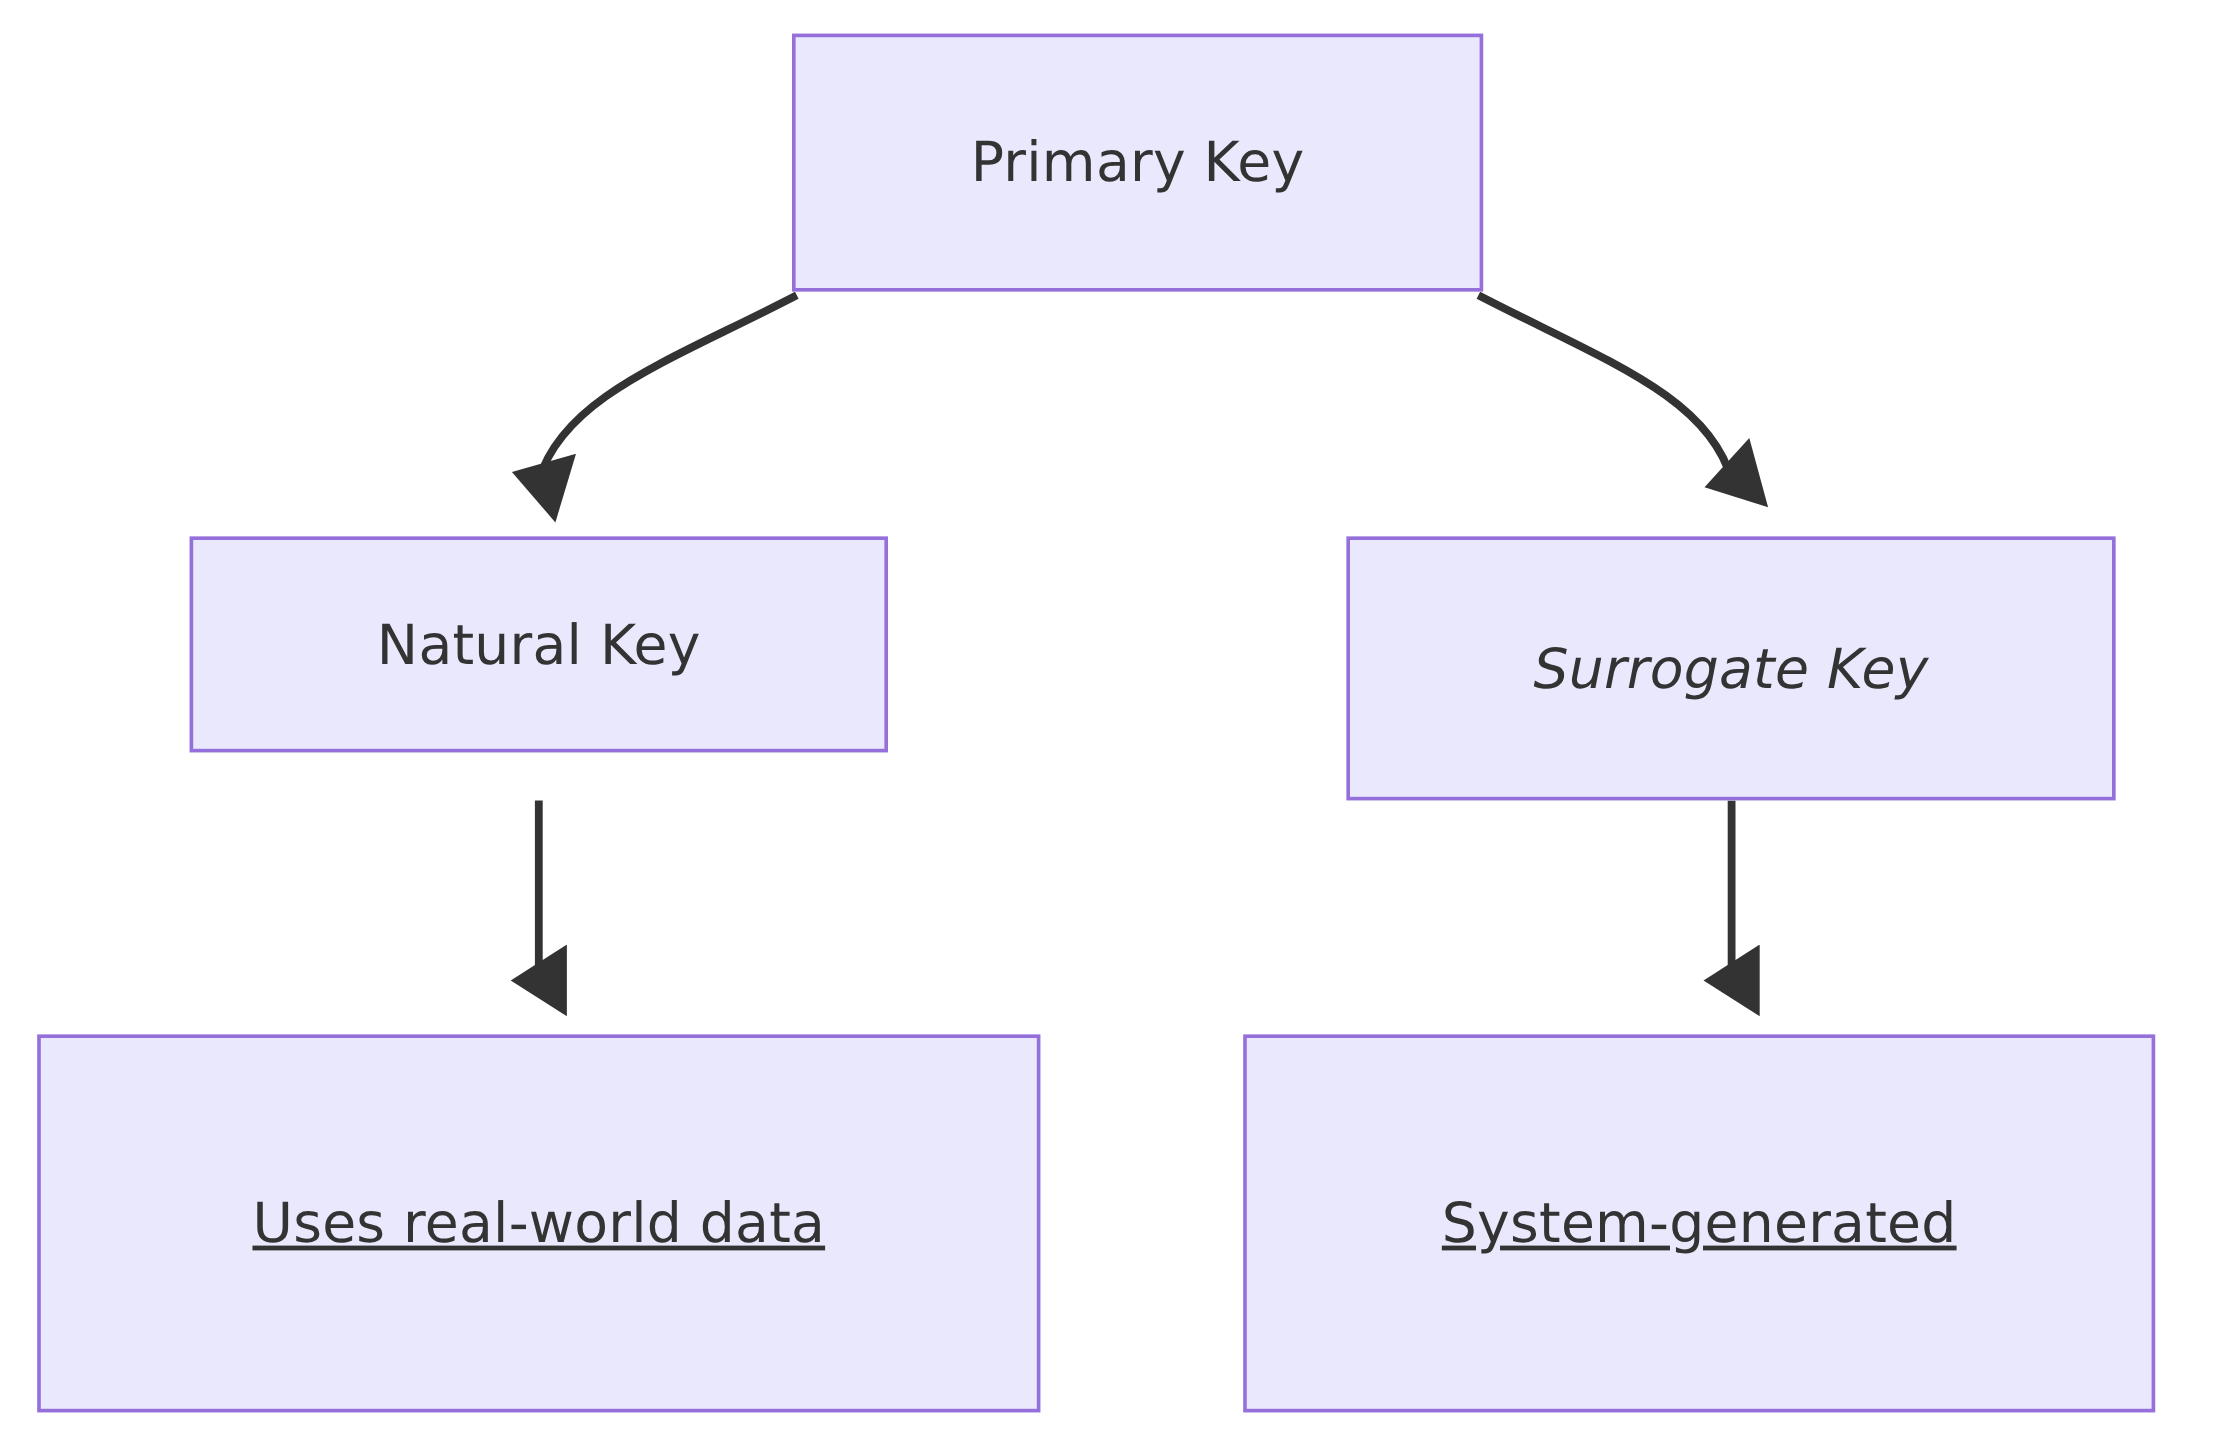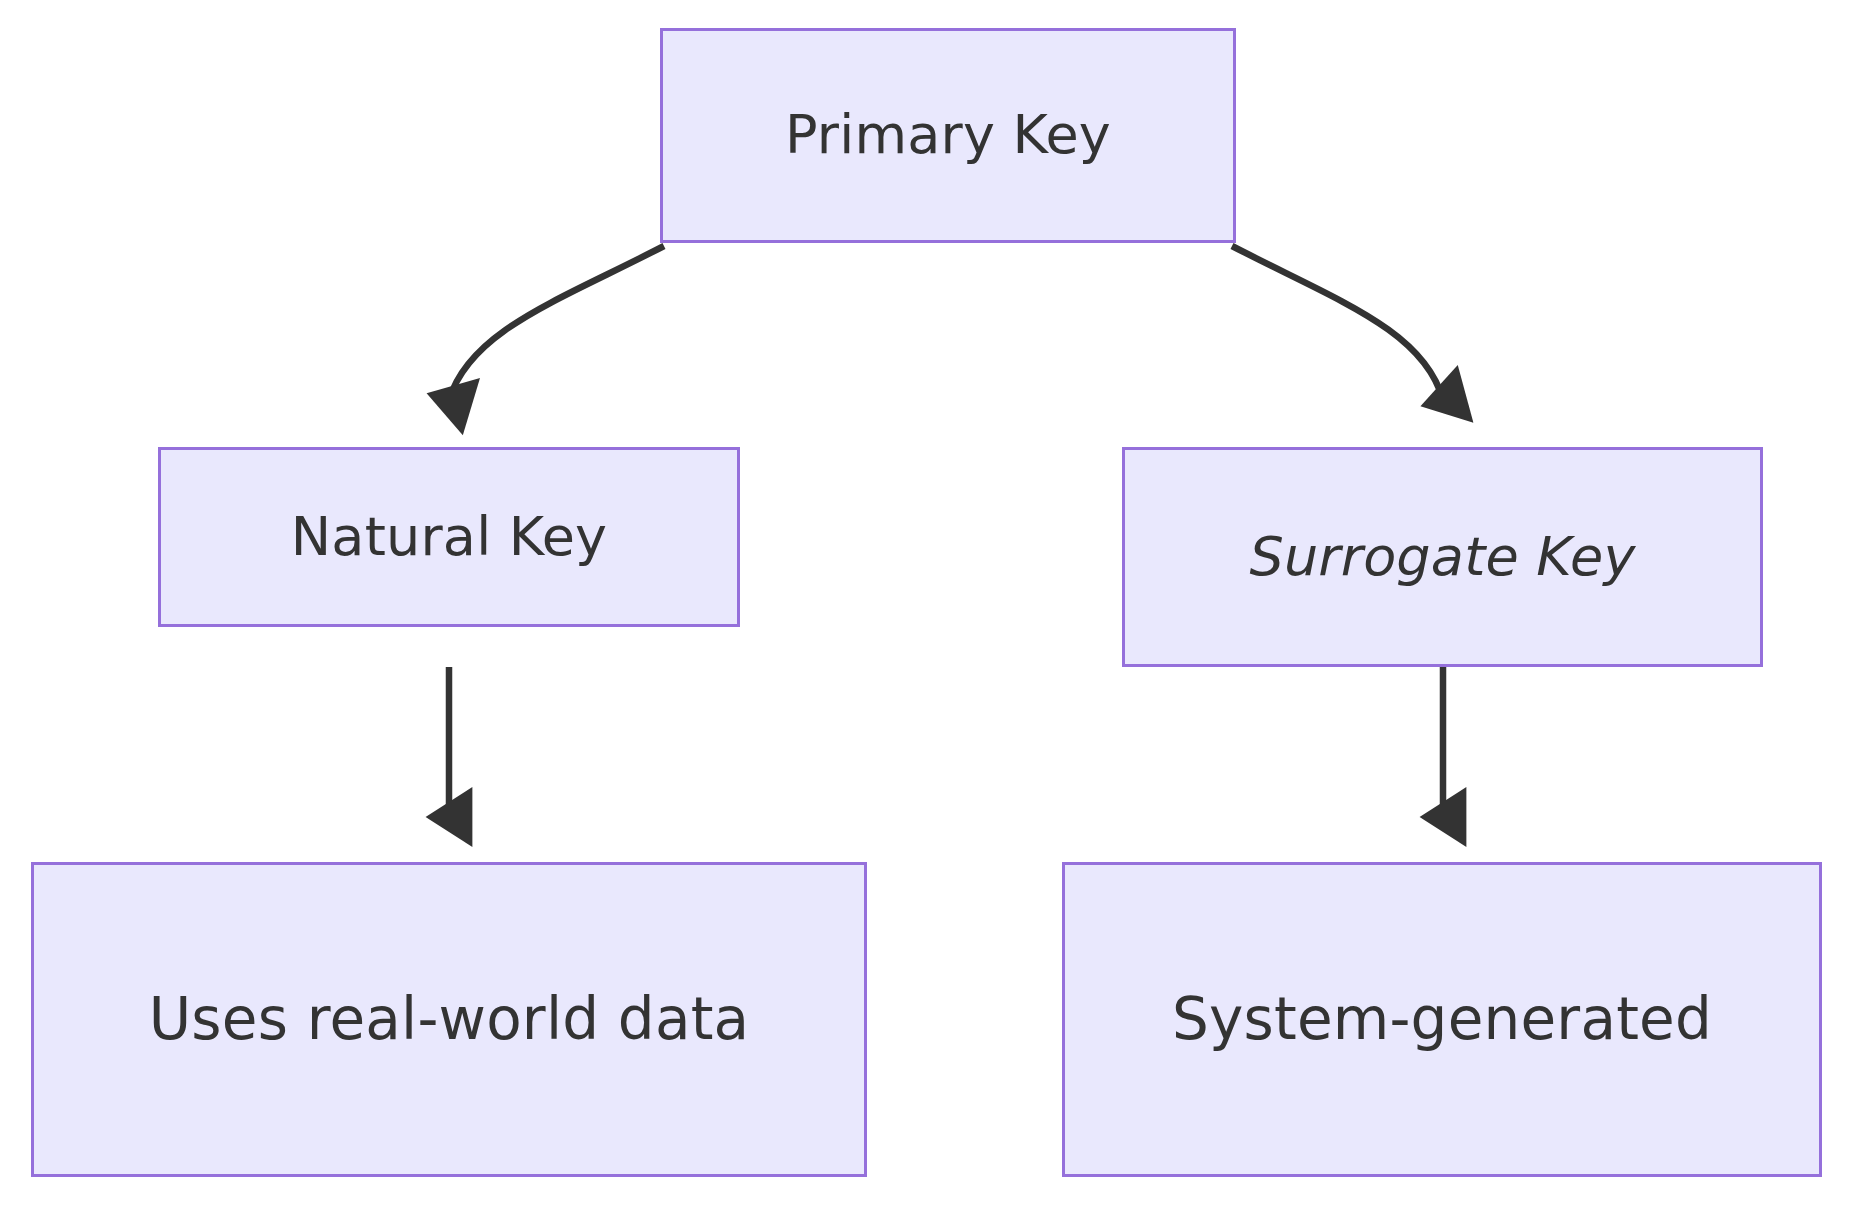--- a/index.html
+++ b/index.html
@@ -34,38 +34,39 @@
     display: flex;
     flex-direction: column;
     align-items: center;
     justify-content: center;
     color: #333333;
     text-align: center;
     line-height: 1.45;
     z-index: 2;
   }
   .node-label {
-    font-size: 54px;
+    font-size: 46px;
     font-weight: 400;
     letter-spacing: 0.2px;
     white-space: nowrap;
   }
   .node-multiline .node-label {
-    font-size: 58px;
+    font-size: 46px;
+    text-decoration: underline;
   }
   .node-multiline .node-label + .node-label {
     margin-top: 18px;
   }
 
   
   #node-primary-key   { left: 660px;  top: 28px;   width: 576px; height: 215px; }
   #node-natural-key   { left: 158px;  top: 447px;  width: 582px; height: 180px; }
   #node-surrogate-key { left: 1122px; top: 447px;  width: 641px; height: 220px; font-style: italic; }
   #node-natural-detail   { left: 31px;   top: 862px; width: 836px; height: 315px; }
-  #node-surrogate-detail { left: 1062px; top: 862px; width: 760px; height: 315px; }
+  #node-surrogate-detail { left: 1036px; top: 862px; width: 760px; height: 315px; }
 </style>
 </head>
 <body>
 
 <div id="canvas">
 
   <svg id="edge-layer" viewBox="0 0 1852 1208" width="1852" height="1208">
     <defs>
       <marker id="arrow-head" markerWidth="10" markerHeight="8" refX="4.6" refY="4" orient="auto" markerUnits="strokeWidth">
         <path d="M 0 0.4 L 9.2 0.4 L 4.6 7.6 Z" fill="#333333"></path>

